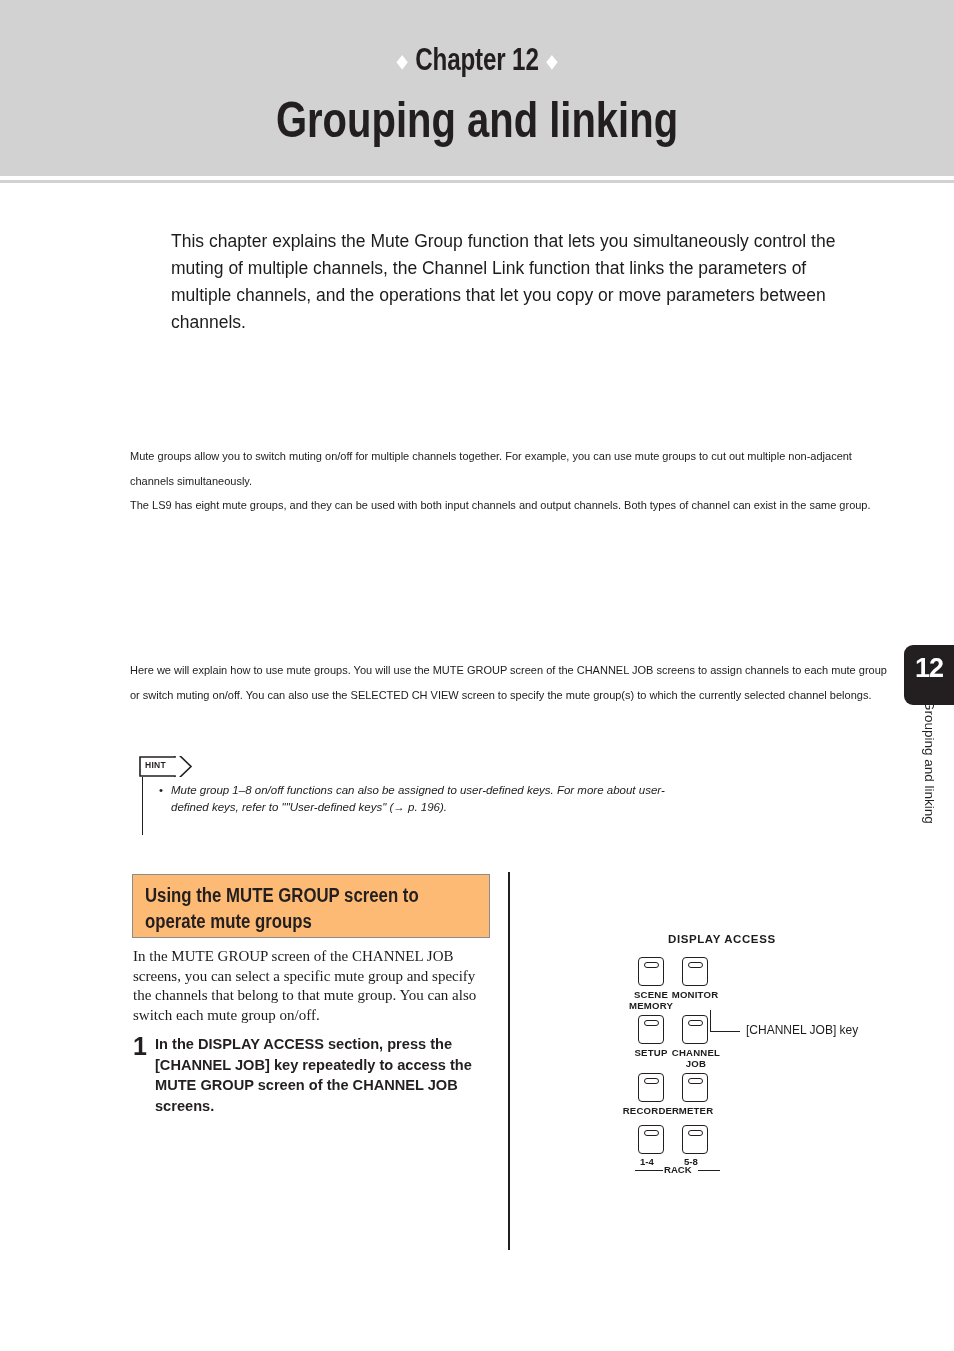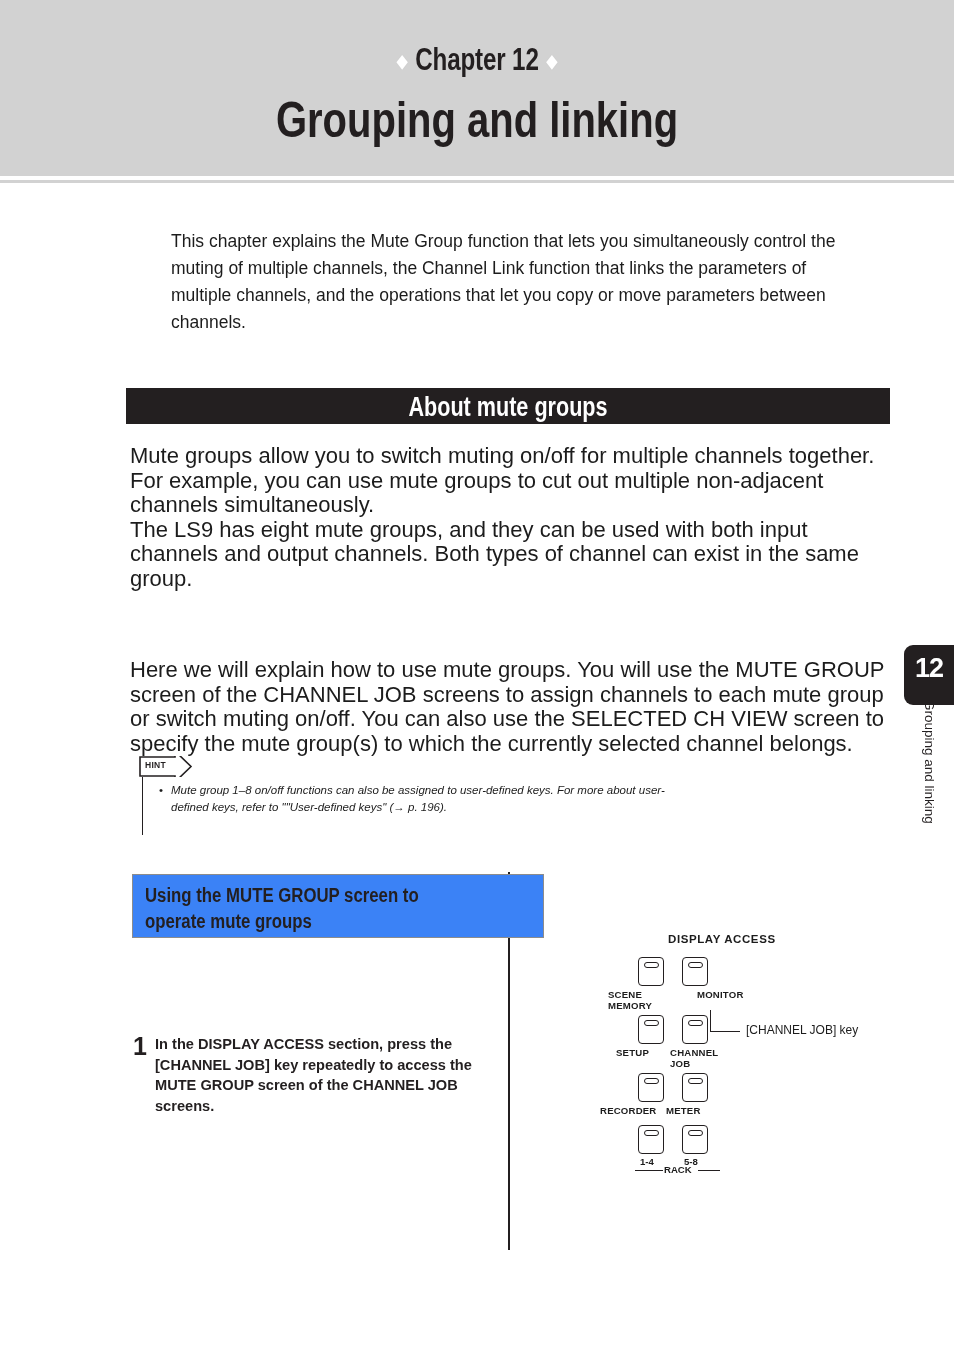--- a/index.html
+++ b/index.html
@@ -59,21 +59,21 @@
     position: absolute; left: 0; top: 4px; width: 100%;
     text-align: center;
     color: #ffffff; font-size: 27px; font-weight: bold;
     transform: scaleX(0.80); transform-origin: 50% 50%;
   }
   #secbar-about { top: 388px; }
   #secbar-using { top: 604px; }
 
   .secbody {
     position: absolute; left: 130px; width: 760px;
-    font-size: 22px; line-height: 24.5px; color: #1c1c1c;
+    font-size: 11px; line-height: 24.5px; color: #1c1c1c;
   }
   #about-body { top: 444px; }
   #using-body { top: 658px; }
 
   
   .hint-wrap { position: absolute; left: 139px; top: 756px; width: 560px; }
   .hint-badge { position: relative; width: 54px; height: 21px; text-align: center; }
   .hint-badge svg { display: block; }
   .hint-badge .txt {
     position: absolute; left: 6px; top: 4px;
@@ -92,22 +92,22 @@
   .hint-note .body { display: block; padding-left: 12px; }
 
   
   .col-divider {
     position: absolute; left: 508px; top: 872px; width: 1.5px; height: 378px;
     background: #231f20;
   }
 
   
   .subhead-box {
-    position: absolute; left: 132px; top: 874px; width: 412px; height: 64px;
-    background: #3b82f6; border: 1.5px solid #8c8c8c;
+    position: absolute; left: 132px; top: 874px; width: 358px; height: 64px;
+    background: #fdba74; border: 1.5px solid #8c8c8c;
   }
   .subhead-box .t {
     position: absolute; left: 12px; top: 7px; width: 340px;
     font-size: 19.5px; font-weight: bold; line-height: 26px;
     transform: scaleX(0.86); transform-origin: 0 0;
     color: #231f20;
   }
 
   .serif {
     font-family: "Liberation Serif", serif;
@@ -136,21 +136,21 @@
     position: absolute; width: 26px; height: 29px;
     border: 1.6px solid #231f20; border-radius: 4px; background: #fff;
   }
   .key .led {
     position: absolute; left: 4.5px; top: 3.5px; width: 15px; height: 6px;
     border: 1.4px solid #231f20; border-radius: 3px; background: #fff;
   }
   .klabel {
     position: absolute;
     font-size: 9.6px; font-weight: bold; letter-spacing: 0.2px;
-    color: #1c1c1c; text-align: left; line-height: 11px;
+    color: #1c1c1c; text-align: center; line-height: 11px;
   }
   .leader {
     position: absolute; height: 1.4px; background: #231f20;
   }
   .leader-v {
     position: absolute; width: 1.4px; background: #231f20;
   }
   .callout-text {
     position: absolute;
     font-size: 12px; color: #1c1c1c; white-space: nowrap;
@@ -200,23 +200,20 @@
 
   <div class="banner"></div>
   <div class="banner-rule"></div>
   <div class="chapter-line">
     <span class="dia">◆</span><span>Chapter 12</span><span class="dia">◆</span>
   </div>
   <div class="chapter-title">Grouping and linking</div>
 
   <div class="intro">This chapter explains the Mute Group function that lets you simultaneously control the muting of multiple channels, the Channel Link function that links the parameters of multiple channels, and the operations that let you copy or move parameters between channels.</div>
 
-  <div class="secbar" id="secbar-about">
-    <div class="label">About mute groups</div>
-  </div>
   <div class="secbody" id="about-body" style="white-space: pre-line;">Mute groups allow you to switch muting on/off for multiple channels together. For example, you can use mute groups to cut out multiple non-adjacent channels simultaneously.
 The LS9 has eight mute groups, and they can be used with both input channels and output channels. Both types of channel can exist in the same group.</div>
 
   <div class="secbody" id="using-body">Here we will explain how to use mute groups. You will use the MUTE GROUP screen of the CHANNEL JOB screens to assign channels to each mute group or switch muting on/off. You can also use the SELECTED CH VIEW screen to specify the mute group(s) to which the currently selected channel belongs.</div>
 
   <div class="hint-wrap">
     <div class="hint-badge">
       <svg width="54" height="21" viewBox="0 0 54 21">
         <path d="M1,1 L36,1 L36,-5 L52,10.5 L36,26 L36,20 L1,20 Z" fill="#ffffff" stroke="#231f20" stroke-width="1.6" stroke-linejoin="miter"></path>
       </svg>
@@ -227,41 +224,42 @@
       <span class="bullet">•</span>
       <span class="body">Mute group 1–8 on/off functions can also be assigned to user-defined keys. For more about user-defined keys, refer to ""User-defined keys" (→ p. 196).</span>
     </div>
   </div>
 
   <div class="col-divider"></div>
 
   <div class="subhead-box">
     <div class="t">Using the MUTE GROUP screen to operate mute groups</div>
   </div>
+  <div class="serif" id="left-intro">In the MUTE GROUP screen of the CHANNEL JOB screens, you can select a specific mute group and specify the channels that belong to that mute group. You can also switch each mute group on/off.</div>
 
   <div class="step">
     <div class="step-num">1</div>
     <div class="step-text">In the DISPLAY ACCESS section, press the [CHANNEL JOB] key repeatedly to access the MUTE GROUP screen of the CHANNEL JOB screens.</div>
   </div>
 
   <div class="diagram">
     <div class="sect-title">DISPLAY ACCESS</div>
 
     <div class="key" style="left:38px; top:32px;">
       <div class="led"></div>
     </div>
     <div class="klabel" style="left:8px; top:64px; width:86px;">
       <div>SCENE</div>
         <div>MEMORY</div>
     </div>
 
     <div class="key" style="left:82px; top:32px;">
       <div class="led"></div>
     </div>
-    <div class="klabel" style="left:57px; top:64px; width:76px;margin-left:40px;">
+    <div class="klabel" style="left:57px; top:64px; width:76px;">
       <div>MONITOR</div>
     </div>
 
     <div class="key" style="left:38px; top:90px;">
       <div class="led"></div>
     </div>
     <div class="klabel" style="left:16px; top:122px; width:70px;">
       <div>SETUP</div>
     </div>
 

